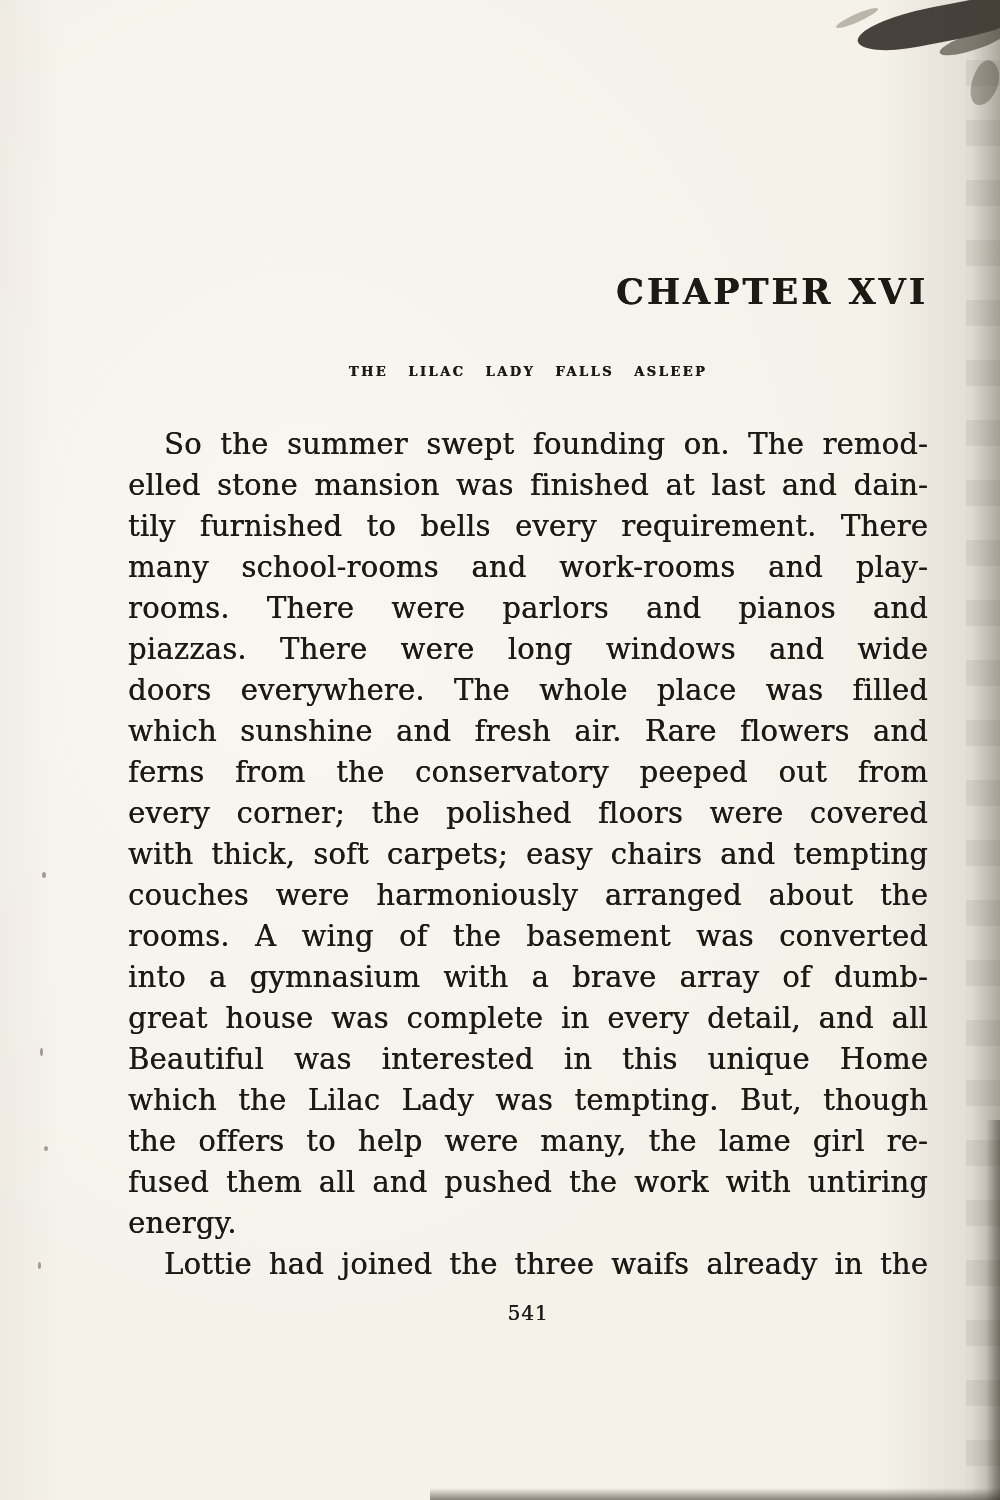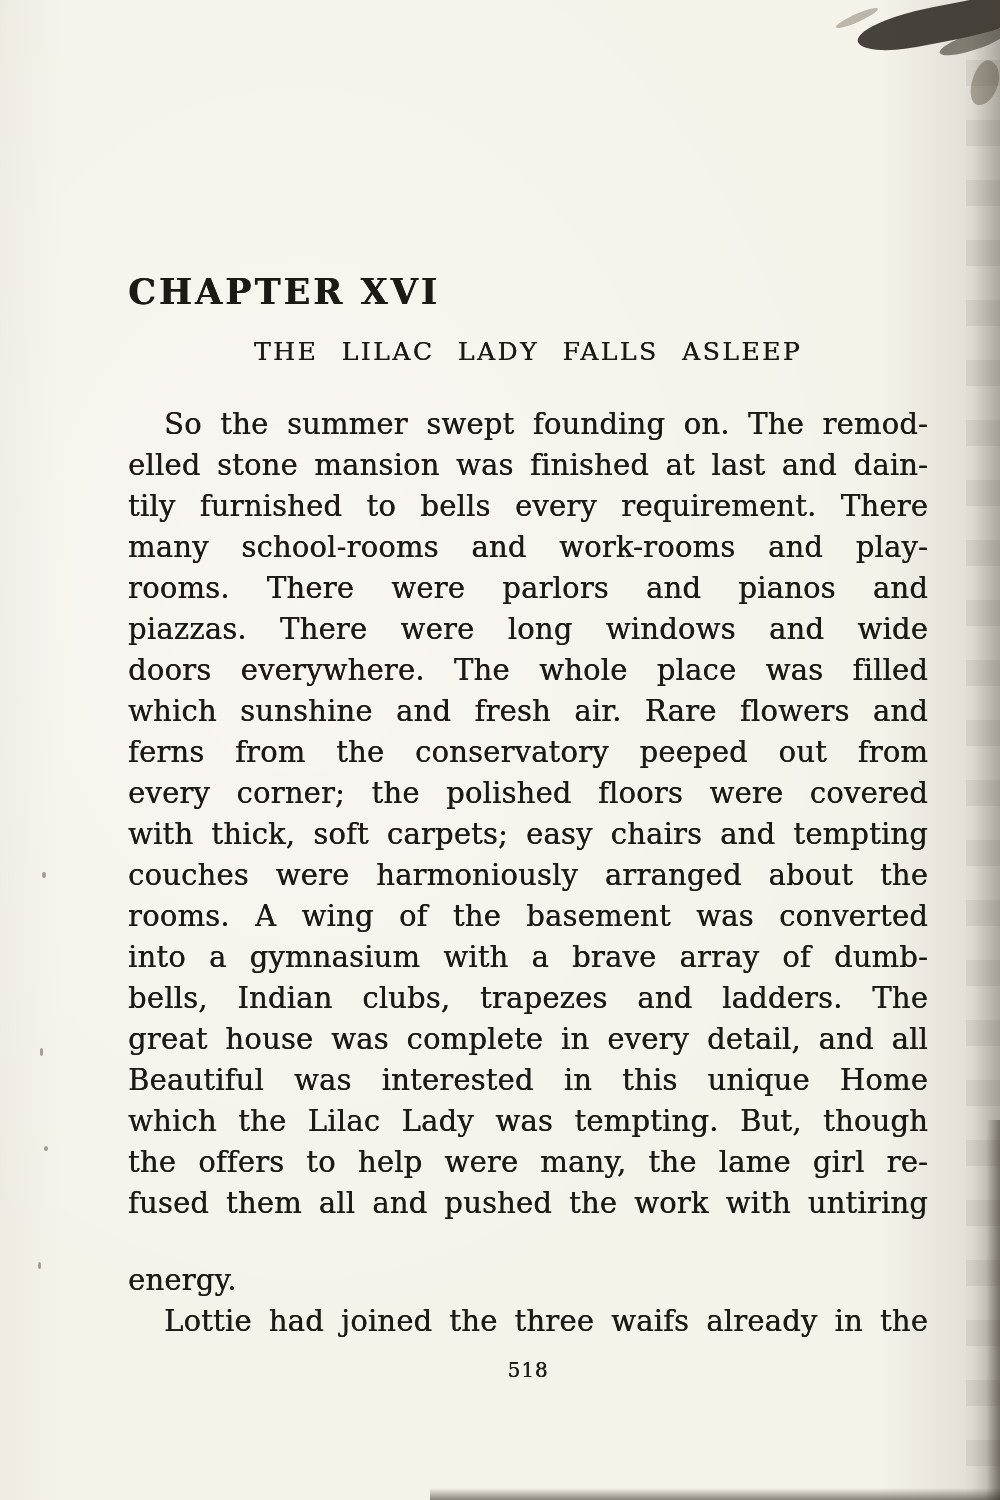--- a/index.html
+++ b/index.html
@@ -74,32 +74,32 @@
     pointer-events: none;
   }
   .speck { position: absolute; background: #5d564a; border-radius: 50%; opacity: .55; pointer-events: none; }
   .speck-1 { left: 42px; top: 872px;  width: 4px; height: 6px; }
   .speck-2 { left: 40px; top: 1048px; width: 3px; height: 8px; }
   .speck-3 { left: 44px; top: 1146px; width: 4px; height: 5px; }
   .speck-4 { left: 38px; top: 1262px; width: 3px; height: 7px; }
 
   
   .chapter {
-    text-align: left;
+    text-align: right;
     font-size: 35px;
     font-weight: 700;
     letter-spacing: 3px;
     line-height: 40px;
     text-shadow: 0.4px 0 0 currentColor;
   }
   .section {
-    margin-top: 28px;
+    margin-top: 48px;
     text-align: center;
-    font-size: 25px;
-    font-weight: 400;
+    font-size: 13px;
+    font-weight: 700;
     letter-spacing: 2.5px;
     word-spacing: 13px;
     line-height: 24px;
     text-shadow: 0.4px 0 0 currentColor;
   }
 
   
   .body-text {
     margin-top: 40px;
     width: 100%;
@@ -108,21 +108,21 @@
     font-size: 29px;
     line-height: 41px;
     height: 41px;
     white-space: normal;
     text-align: justify;
     text-align-last: justify;
     text-shadow: 0.35px 0 0 currentColor;
     letter-spacing: 0.2px;
   }
   .line.indent { text-indent: 36px; }
-  .line.no-justify { text-align-last: left; margin-top: 36px; }
+  .line.no-justify { text-align-last: left; }
 
   
   .pagenum {
     margin-top: 16px;
     text-align: center;
     font-size: 20px;
     line-height: 24px;
     letter-spacing: 1px;
     text-shadow: 0.3px 0 0 currentColor;
   }
@@ -157,28 +157,27 @@
         <div class="line">rooms. There were parlors and pianos and</div>
         <div class="line">piazzas. There were long windows and wide</div>
         <div class="line">doors everywhere. The whole place was filled</div>
         <div class="line">which sunshine and fresh air. Rare flowers and</div>
         <div class="line">ferns from the conservatory peeped out from</div>
         <div class="line">every corner; the polished floors were covered</div>
         <div class="line">with thick, soft carpets; easy chairs and tempting</div>
         <div class="line">couches were harmoniously arranged about the</div>
         <div class="line">rooms. A wing of the basement was converted</div>
         <div class="line">into a gymnasium with a brave array of dumb-</div>
-        <div class="line">bells, Indian clubs, trapezes and ladders. The</div>
         <div class="line">great house was complete in every detail, and all</div>
         <div class="line">Beautiful was interested in this unique Home</div>
         <div class="line">which the Lilac Lady was tempting. But, though</div>
         <div class="line">the offers to help were many, the lame girl re-</div>
         <div class="line">fused them all and pushed the work with untiring</div>
         <div class="line no-justify">energy.</div>
       </div>
       <div class="paragraph">
         <div class="line indent">Lottie had joined the three waifs already in the</div>
       </div>
     </div>
 
-  <div class="pagenum">518</div>
+  <div class="pagenum">541</div>
 
 </div>
 
 </body></html>

